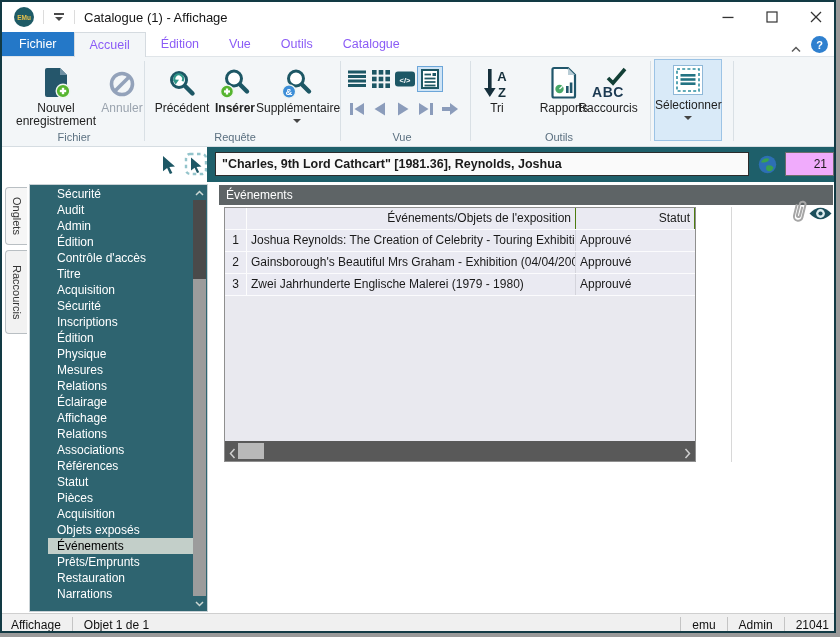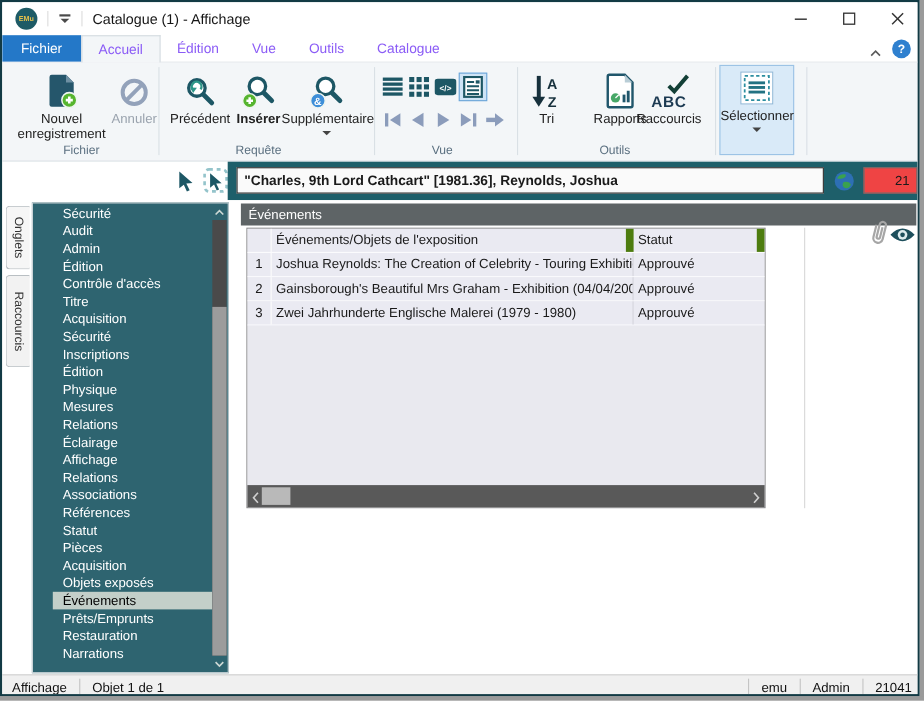--- a/index.html
+++ b/index.html
@@ -39,42 +39,42 @@
   .vbtn { position:absolute; width:22px; height:22px; display:flex; align-items:center; justify-content:center; }
   .vbtn.sel { width:26px; height:26px; background:#cfe4f6; border:1px solid #6ca6d9; }
   #selbtn { position:absolute; left:652px; top:2px; width:68px; height:82px; background:#d9eaf8; border:1px solid #9cc3e5; text-align:center; font-size:12px; color:#222; }
   #selbtn .ibox { width:30px; height:30px; margin:5px auto 3px; background:#fff; border:1px solid #8fb8d8; display:flex; align-items:center; justify-content:center; }
 
   
   #recrow { position:absolute; top:145px; left:0; width:836px; height:35px; background:#fff; }
   #recbar { position:absolute; left:205px; top:0; width:631px; height:35px; background:#1e5f6a; }
   #recinput { position:absolute; left:8px; top:5px; width:534px; height:24px; background:#fafafa; border:1px solid #2b2b2b; font-weight:bold; font-size:12.5px; line-height:22px; padding:0 6px; white-space:nowrap; overflow:hidden; }
   #globe { position:absolute; left:551px; top:8px; }
-  #count { position:absolute; left:578px; top:5px; width:49px; height:24px; background:#ef4444; border:1px solid #6d6d6d; text-align:right; font-size:12px; line-height:22px; padding-right:6px; }
+  #count { position:absolute; left:578px; top:5px; width:49px; height:24px; background:#f0abfc; border:1px solid #6d6d6d; text-align:right; font-size:12px; line-height:22px; padding-right:6px; }
   .recicon { position:absolute; top:7px; }
 
   
   #body { position:absolute; top:180px; left:0; width:836px; height:431px; background:#fff; }
   .vtab { position:absolute; left:3px; width:22px; writing-mode:vertical-rl; font-size:11px; color:#333; background:#f2f2f2; border:1px solid #b9bfc3; border-right:none; border-radius:4px 0 0 4px; display:flex; align-items:center; justify-content:center; }
   #slist { position:absolute; left:27px; top:2px; width:179px; height:428px; background:#2e6470; border:1px solid #c9d2d6; }
   #sitems { position:absolute; left:0; top:1px; right:14px;margin-left:18px; }
   .sitem { height:16px; line-height:16px; padding-left:9px; color:#fff; font-size:12px; white-space:nowrap; overflow:hidden; }
   .sitem.sel { background:#c3cfc9; color:#000; }
   #sscroll { position:absolute; top:1px; right:1px; width:13px; bottom:1px; }
   #strack { position:absolute; top:14px; bottom:14px; left:0; width:13px; background:#4a4a4a; }
   #sthumb { position:absolute; top:79px; bottom:0; left:0; width:13px; background:#9c9c9c; }
   .sarrow { position:absolute; left:0; width:13px; height:13px; display:flex; align-items:center; justify-content:center; }
 
   #phead { position:absolute; left:217px; top:3px; width:614px; height:20px; background:#5e6466; color:#fff; font-size:12px; line-height:20px; padding-left:7px; }
   #tbl { position:absolute; left:222px; top:25px; width:472px; height:255px; border:1px solid #8f8f8f; background:#e9e9ef; display:flex; flex-direction:column; }
   .trow { display:flex; height:22px; background:#eaeaf2; border-bottom:1px solid #fbfbfd; font-size:12px; }
   .c0 { width:22px; border-right:1px solid #fdfdfd; text-align:center; padding-top:3px; }
   .c1 { width:329px; padding:3px 4px 0; border-right:1px solid #d4d4dc; white-space:nowrap; overflow:hidden; }
   .c2 { flex:1; padding:3px 4px 0; white-space:nowrap; overflow:hidden; }
-  #thead .c1, #thead .c2 { border-right:7px solid #4d7c0f; }
+  #thead .c1, #thead .c2 { border-right:1px solid #4d7c0f;text-align:right; }
   #tfill { flex:1; background:#e9e9ef; }
   #hscroll { height:20px; background:#595959; position:relative; }
   #hthumb { position:absolute; left:13px; top:2px; width:26px; height:16px; background:#b9b9b9; }
   .hsarrow { position:absolute; top:4px; }
   #vdiv { position:absolute; left:729px; top:25px; width:1px; height:255px; background:#d8d8d8; }
 
   
   #statusbar { position:absolute; top:611px; left:0; width:836px; height:22px; background:#f0f0f0; border-top:1px solid #cfcfcf; display:flex; align-items:center; font-size:12px; color:#111; }
   .ssep { width:1px; height:15px; background:#c4c4c4; align-self:center; }
   .scell { padding:0 11px; }

